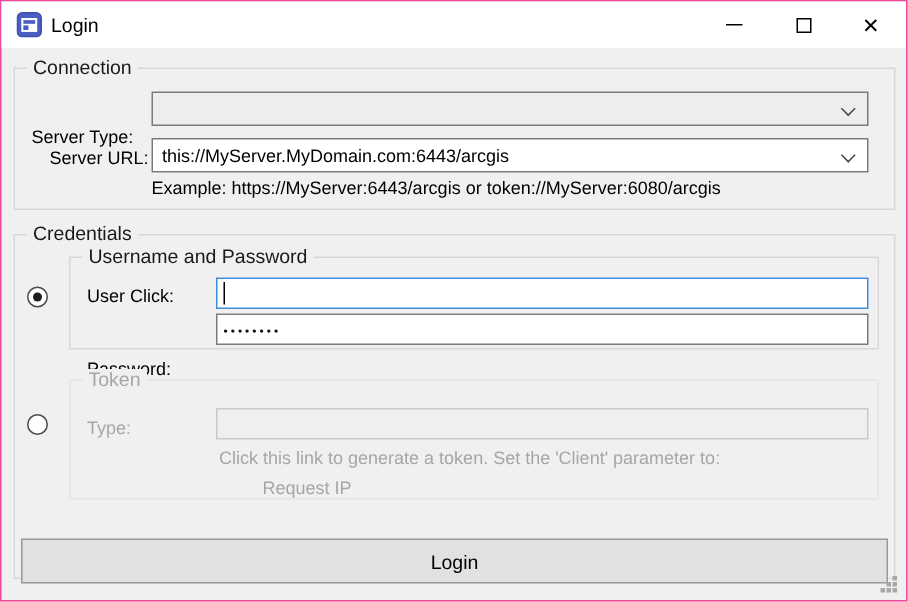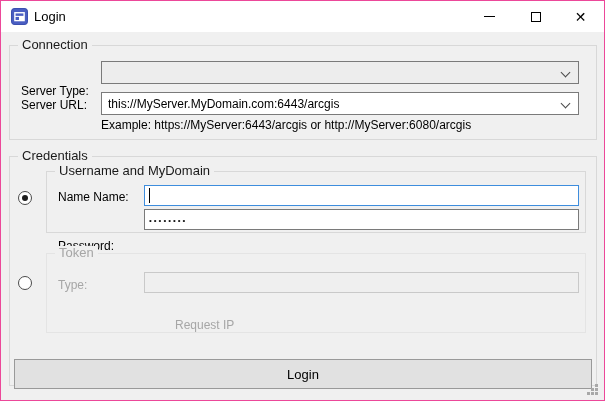--- a/index.html
+++ b/index.html
@@ -108,53 +108,54 @@
 
   <div class="groupbox" style="left:8px; top:44px; width:588px; height:95px;">
     <span class="groupbox-label">Connection</span>
   </div>
 
   <span class="field-label" style="left:20px; top:66px;margin-top:17px;">Server Type:</span>
   <div class="combo gray" style="left:100px; top:60px; width:478px;">
     <span class="chev"></span>
   </div>
 
-  <span class="field-label" style="left:20px; top:97px;">Server URL:</span>
+  <span class="field-label" style="left:32px; top:97px;">Server URL:</span>
   <div class="combo" style="left:100px; top:91px; width:478px;">
     <span>this://MyServer.MyDomain.com:6443/arcgis</span>
     <span class="chev"></span>
   </div>
 
-  <span class="example-text" style="left:100px; top:117px;">Example: https://MyServer:6443/arcgis or http://MyServer:6080/arcgis</span>
+  <span class="example-text" style="left:100px; top:117px;">Example: https://MyServer:6443/arcgis or token://MyServer:6080/arcgis</span>
 
   <div class="groupbox" style="left:8px; top:155px; width:588px; height:230px;">
     <span class="groupbox-label">Credentials</span>
   </div>
 
   <div class="radio checked" style="left:17px; top:190px;"></div>
 
   <div class="groupbox" style="left:45px; top:170px; width:540px; height:62px;">
-    <span class="groupbox-label">Username and MyDomain</span>
+    <span class="groupbox-label">Username and Password</span>
   </div>
 
-  <span class="field-label" style="left:57px; top:189px;">Name Name:</span>
+  <span class="field-label" style="left:57px; top:189px;">User Click:</span>
   <input class="textbox focused" style="left: 143px; top: 184px; width: 435px;" value="">
   <div class="caret" style="left:148px; top:187px;"></div>
 
   <span class="field-label" style="left:57px; top:213px;margin-top:25px;">Password:</span>
   <input class="textbox pw" style="left: 143px; top: 208px; width: 435px;" value="••••••••">
 
   <div class="radio" style="left:17px; top:275px;"></div>
 
   <div class="groupbox disabled" style="left:45px; top:252px; width:540px; height:80px;">
     <span class="groupbox-label">Token</span>
   </div>
 
   <span class="field-label disabled" style="left:57px; top:277px;">Type:</span>
   <input class="textbox off" style="left: 143px; top: 271px; width: 435px;" disabled="" value="">
 
+  <span class="helper-text" style="left:145px; top:297px;">Click this link to generate a token. Set the 'Client' parameter to:</span>
   <span class="helper-text" style="left:145px; top:317px;margin-left:29px;">Request IP</span>
 
   <button class="login-btn">Login</button>
 
   <div class="grip"></div>
 
 </div>
 
 </body></html>

